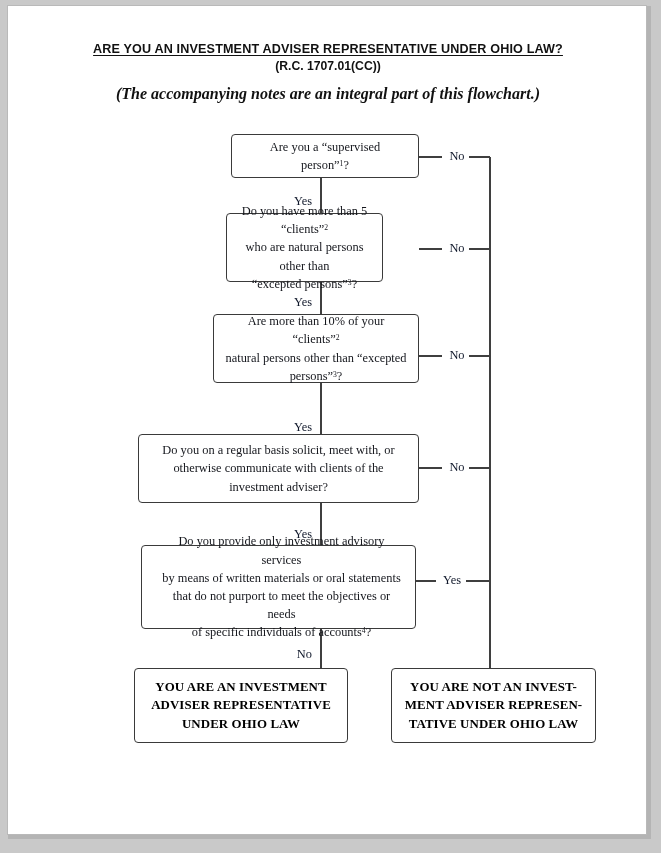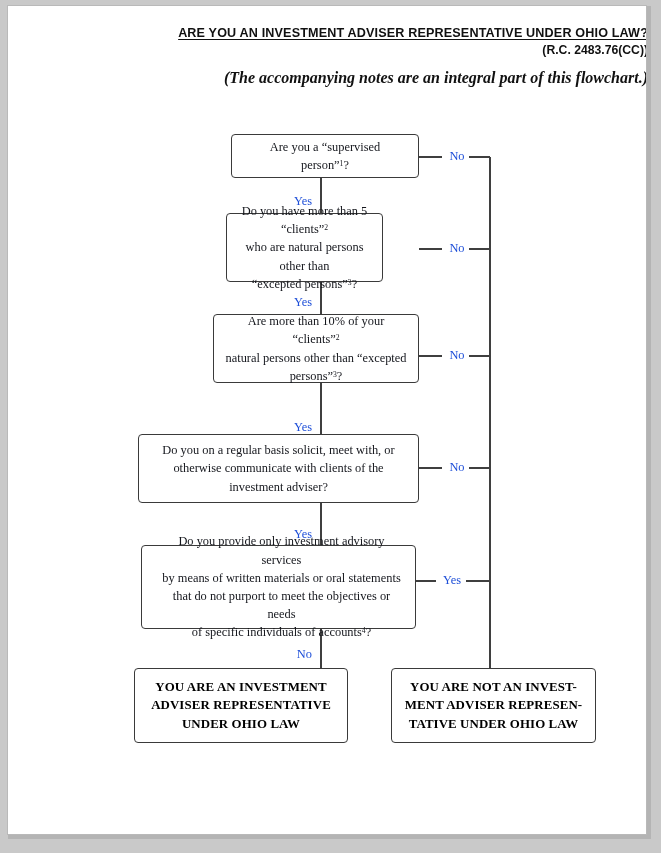--- a/index.html
+++ b/index.html
@@ -32,23 +32,23 @@
     height: 830px;
     background: #ffffff;
     border: 1px solid #b9b9b9;
     overflow: hidden;
   }
 
   
   #header {
     position: absolute;
     left: 0;
-    top: 20px;
-    width: 640px;
-    text-align: right;
+    top: 36px;
+    width: 640px;
+    text-align: center;
   }
   .doc-title {
     font-family: "Liberation Sans", sans-serif;
     font-size: 12.6px;
     font-weight: bold;
     letter-spacing: 0.15px;
     color: #111;
     text-decoration: underline;
     text-underline-offset: 2px;
     white-space: nowrap;
@@ -120,35 +120,35 @@
     font-size: 0.62em;
     vertical-align: 0.42em;
     line-height: 0;
   }
 
   
   .edge-label {
     position: absolute;
     font-family: "Liberation Serif", serif;
     font-size: 12.4px;
-    color: #1d4ed8;
+    color: #0f172a;
     white-space: nowrap;
   }
   .edge-label.left-of-line  { text-align: right; }
 </style>
 </head>
 <body>
 
 <div id="page-shadow"></div>
 
 <div id="page">
 
   <div id="header">
     <div class="doc-title">ARE YOU AN INVESTMENT ADVISER REPRESENTATIVE UNDER OHIO LAW?</div>
-    <div class="doc-subtitle">(R.C. 2483.76(CC))</div>
+    <div class="doc-subtitle">(R.C. 1707.01(CC))</div>
     <div class="doc-note">(The accompanying notes are an integral part of this flowchart.)</div>
   </div>
 
   <div id="flow">
 
     <svg id="wires" viewBox="0 0 640 830">
       <g stroke="#3f3f3f" stroke-width="1.15" fill="none" shape-rendering="crispEdges">
 
         <line x1="313" y1="172" x2="313" y2="207"></line>
         <line x1="313" y1="276" x2="313" y2="308"></line>

